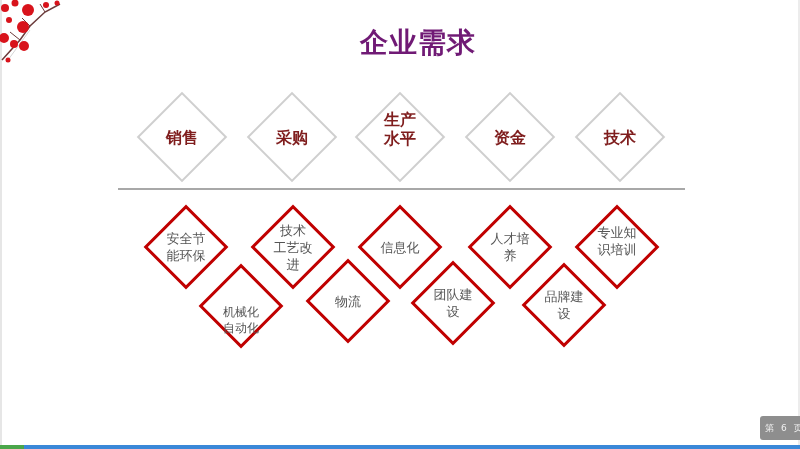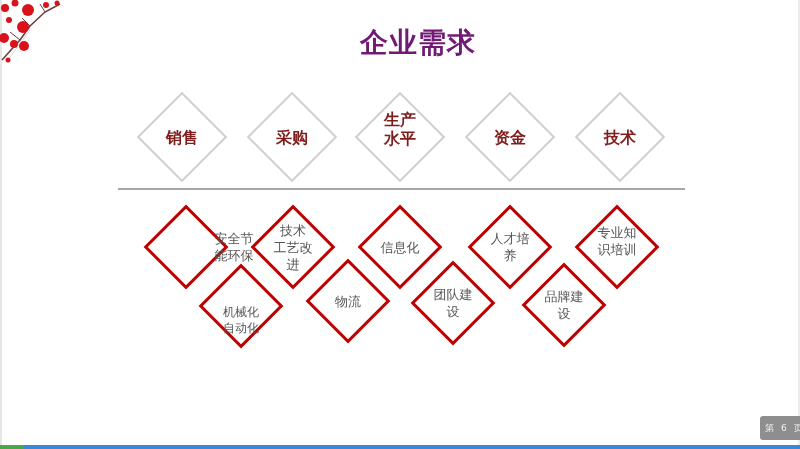--- a/index.html
+++ b/index.html
@@ -65,21 +65,21 @@
 
 <div class="diamond top-d" style="left:478px;top:105px;"></div>
 <div class="label top-label" style="left:510px;top:137px;">资金</div>
 
 <div class="diamond top-d" style="left:588px;top:105px;"></div>
 <div class="label top-label" style="left:620px;top:137px;">技术</div>
 
 <div class="divider"></div>
 
 <div class="diamond low-d" style="left:156px;top:217px;"></div>
-<div class="label low-label" style="left:186px;top:247px;margin-left:48px;">
+<div class="label low-label" style="left:186px;top:247px;">
   <div>安全节</div>
   <div>能环保</div>
 </div>
 
 <div class="diamond low-d" style="left:211px;top:276px;"></div>
 <div class="label low-label small-label" style="left:241px;top:320px;">
   <div>机械化</div>
   <div>自动化</div>
 </div>
 

